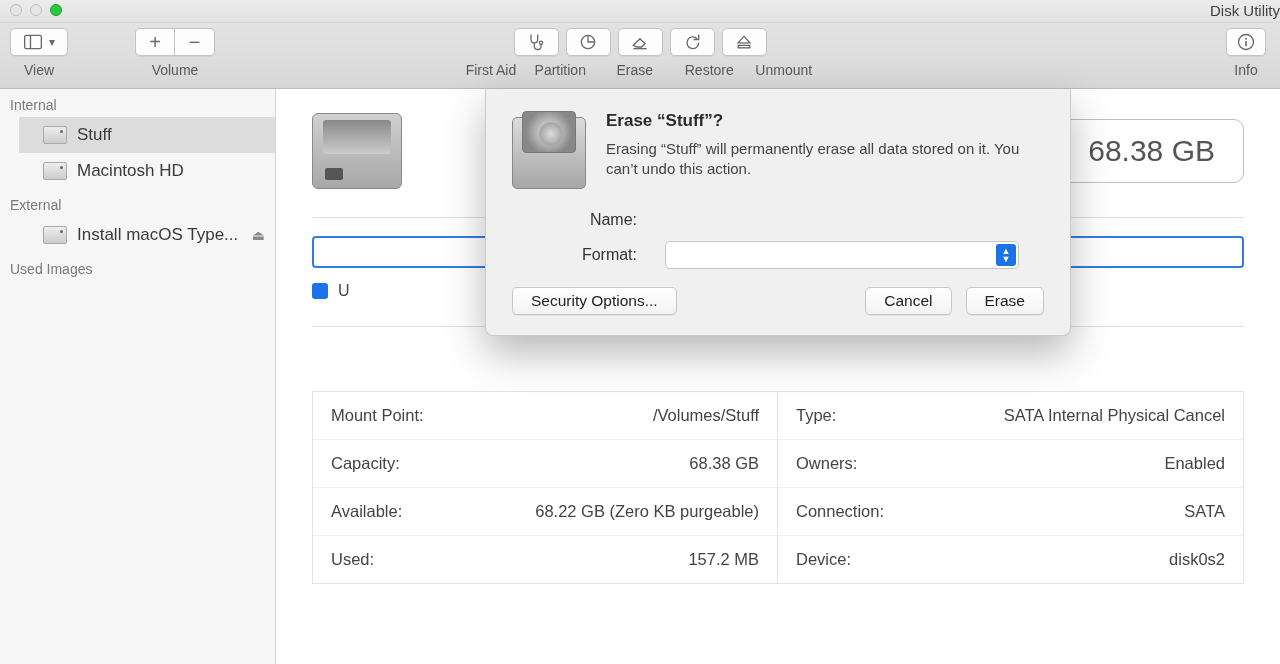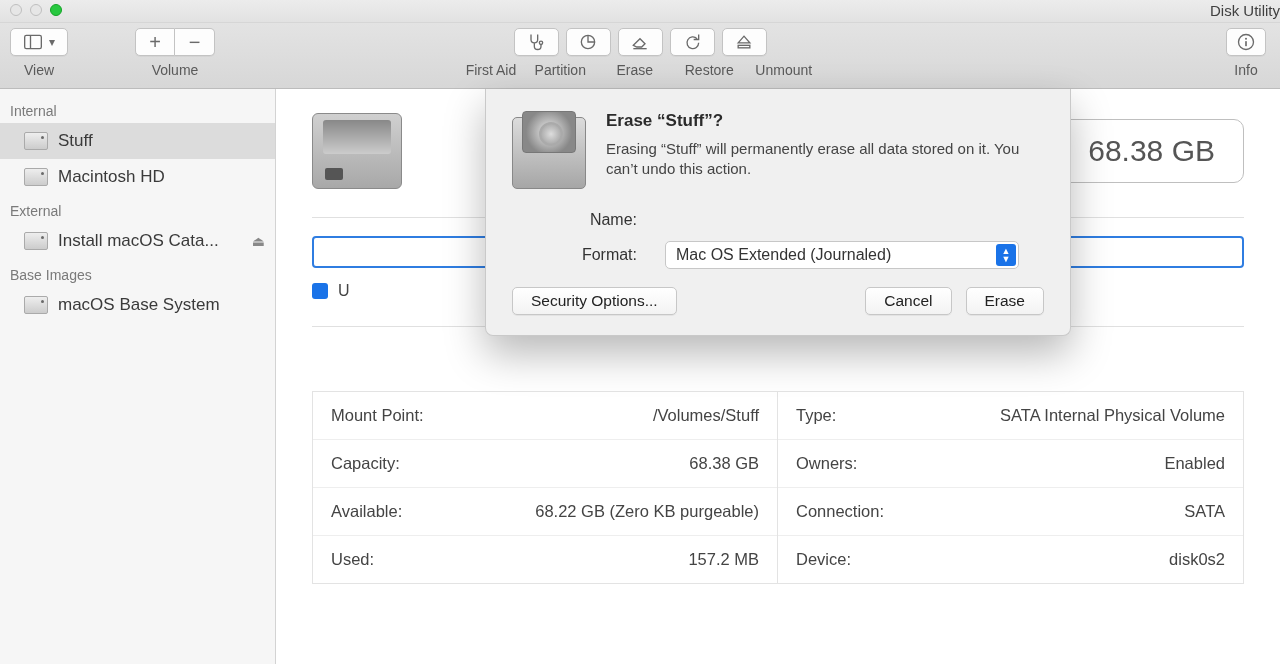--- a/index.html
+++ b/index.html
@@ -76,36 +76,36 @@
 
   
   .body {
     display: flex;
     height: calc(664px - 22px - 66px);
   }
   .sidebar {
     width: 276px;
     background: #f6f6f6;
     border-right: 1px solid #d3d3d3;
-    padding-top: 6px;
     box-sizing: border-box;
   }
   .sb-header {
     padding: 8px 10px 4px 10px;
     font-size: 14px;
     color: #7a7a7a;
     font-weight: 500;
   }
   .sb-item {
     display: flex; align-items:center;
     height: 36px;
     padding: 0 10px 0 24px;
     font-size: 17px;
     color: #3a3a3a;
     gap: 10px;
+    margin-left: 19px;
   }
   .sb-item.selected { background: #dcdcdc; }
   .sb-eject { margin-left: auto; color: #888; font-size: 14px; }
   .drive-ico {
     width: 22px; height: 16px;
     background: linear-gradient(#eee,#ccc);
     border: 1px solid #aaa;
     border-radius: 2px;
     position: relative;
   }
@@ -378,29 +378,25 @@
       <span>Stuff</span>
     </div>
     <div class="sb-item">
       <span class="drive-ico"></span>
       <span>Macintosh HD</span>
     </div>
 
     <div class="sb-header">External</div>
     <div class="sb-item">
       <span class="drive-ico"></span>
-      <span>Install macOS Cata...</span>
+      <span>Install macOS Type...</span>
       <span class="sb-eject">⏏</span>
     </div>
 
-    <div class="sb-header">Base Images</div>
-    <div class="sb-item">
-      <span class="drive-ico"></span>
-      <span>macOS Base System</span>
-    </div>
+    <div class="sb-header">Used Images</div>
   </div>
 
   <div class="content">
 
     <div class="disk-header">
       <div class="disk-big-ico"></div>
       <div>
         <div class="disk-title" style="visibility:hidden">Stuff</div>
         <div class="disk-sub"><span style="visibility:hidden">Mac OS Extended (Journal</span><span>ed)</span></div>
       </div>
@@ -433,21 +429,21 @@
             <span class="v">68.22 GB (Zero KB purgeable)</span>
           </div>
         <div class="info-row">
             <span class="k">Used:</span>
             <span class="v">157.2 MB</span>
           </div>
       </div>
       <div class="info-col">
         <div class="info-row">
             <span class="k">Type:</span>
-            <span class="v">SATA Internal Physical Volume</span>
+            <span class="v">SATA Internal Physical Cancel</span>
           </div>
         <div class="info-row">
             <span class="k">Owners:</span>
             <span class="v">Enabled</span>
           </div>
         <div class="info-row">
             <span class="k">Connection:</span>
             <span class="v">SATA</span>
           </div>
         <div class="info-row">
@@ -470,21 +466,20 @@
       </div>
 
       <div class="modal-form">
         <div class="form-row">
           <label>Name:</label>
         </div>
         <div class="form-row">
           <label>Format:</label>
           <div class="field">
             <div class="select">
-              <span>Mac OS Extended (Journaled)</span>
               <span class="arrows">▲<br>▼</span>
             </div>
           </div>
         </div>
       </div>
 
       <div class="modal-buttons">
         <button class="mac-btn">Security Options...</button>
         <div class="spacer"></div>
         <button class="mac-btn">Cancel</button>

